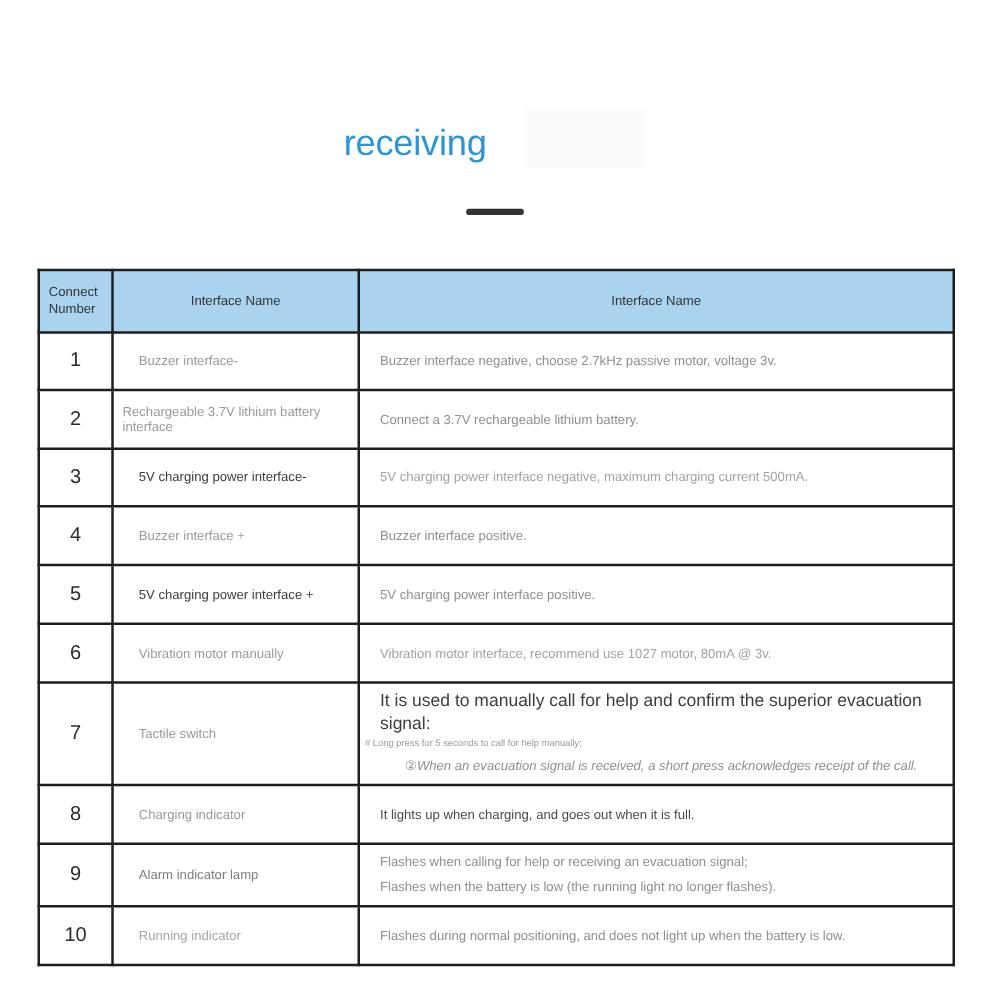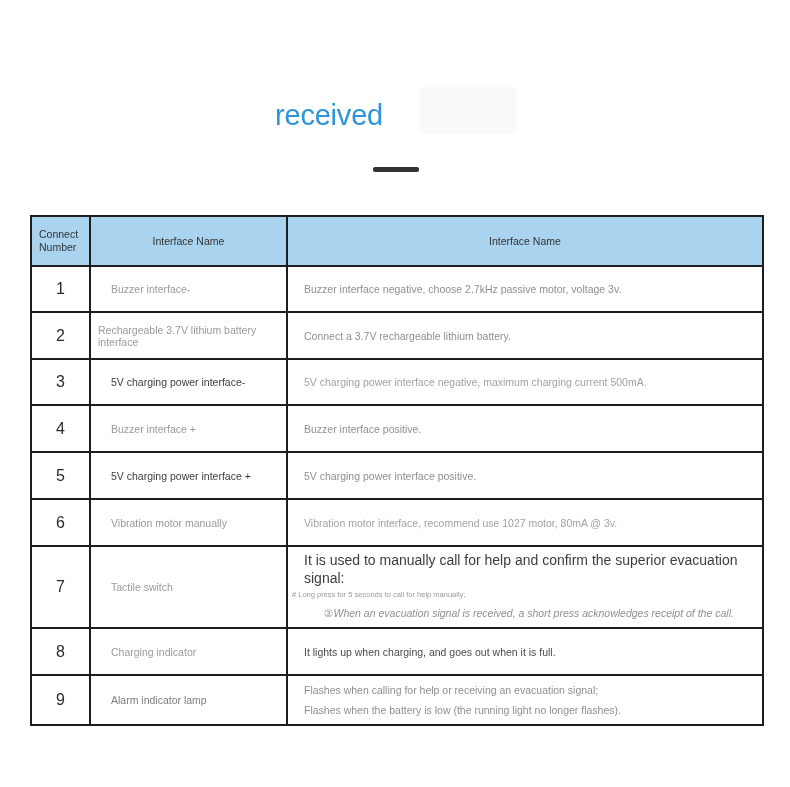--- a/index.html
+++ b/index.html
@@ -105,21 +105,21 @@
   .d-tiny  { color: #9a9a9a; font-size: 7.5px; line-height: 16px; margin-left: -12px; padding-left: 0; }
   .d-gray-center { color: #8f8f8f; text-align: center; line-height: 20px; font-style: italic; }
 </style>
 </head>
 <body>
 
 <div class="page">
 
   <div class="title-shade"></div>
 
-  <h1 class="page-title"><br><span>received</span></h1>
+  <h1 class="page-title"><br><span>receiving</span></h1>
 
   <div class="divider"></div>
 
   <table class="def-table">
     <colgroup>
       <col style="width:59px">
       <col style="width:197px">
       <col style="width:476px">
     </colgroup>
     <thead>
@@ -189,16 +189,23 @@
           </td>
         </tr>
         <tr>
           <td class="num">9</td>
           <td class="name t-mid">Alarm indicator lamp</td>
           <td class="desc">
             <div class="dline d-gray">Flashes when calling for help or receiving an evacuation signal;</div>
             <div class="dline d-gray">Flashes when the battery is low (the running light no longer flashes).</div>
           </td>
         </tr>
+        <tr>
+          <td class="num">10</td>
+          <td class="name t-light">Running indicator</td>
+          <td class="desc">
+            <div class="dline d-gray">Flashes during normal positioning, and does not light up when the battery is low.</div>
+          </td>
+        </tr>
       </tbody>
   </table>
 
 </div>
 
 </body></html>

